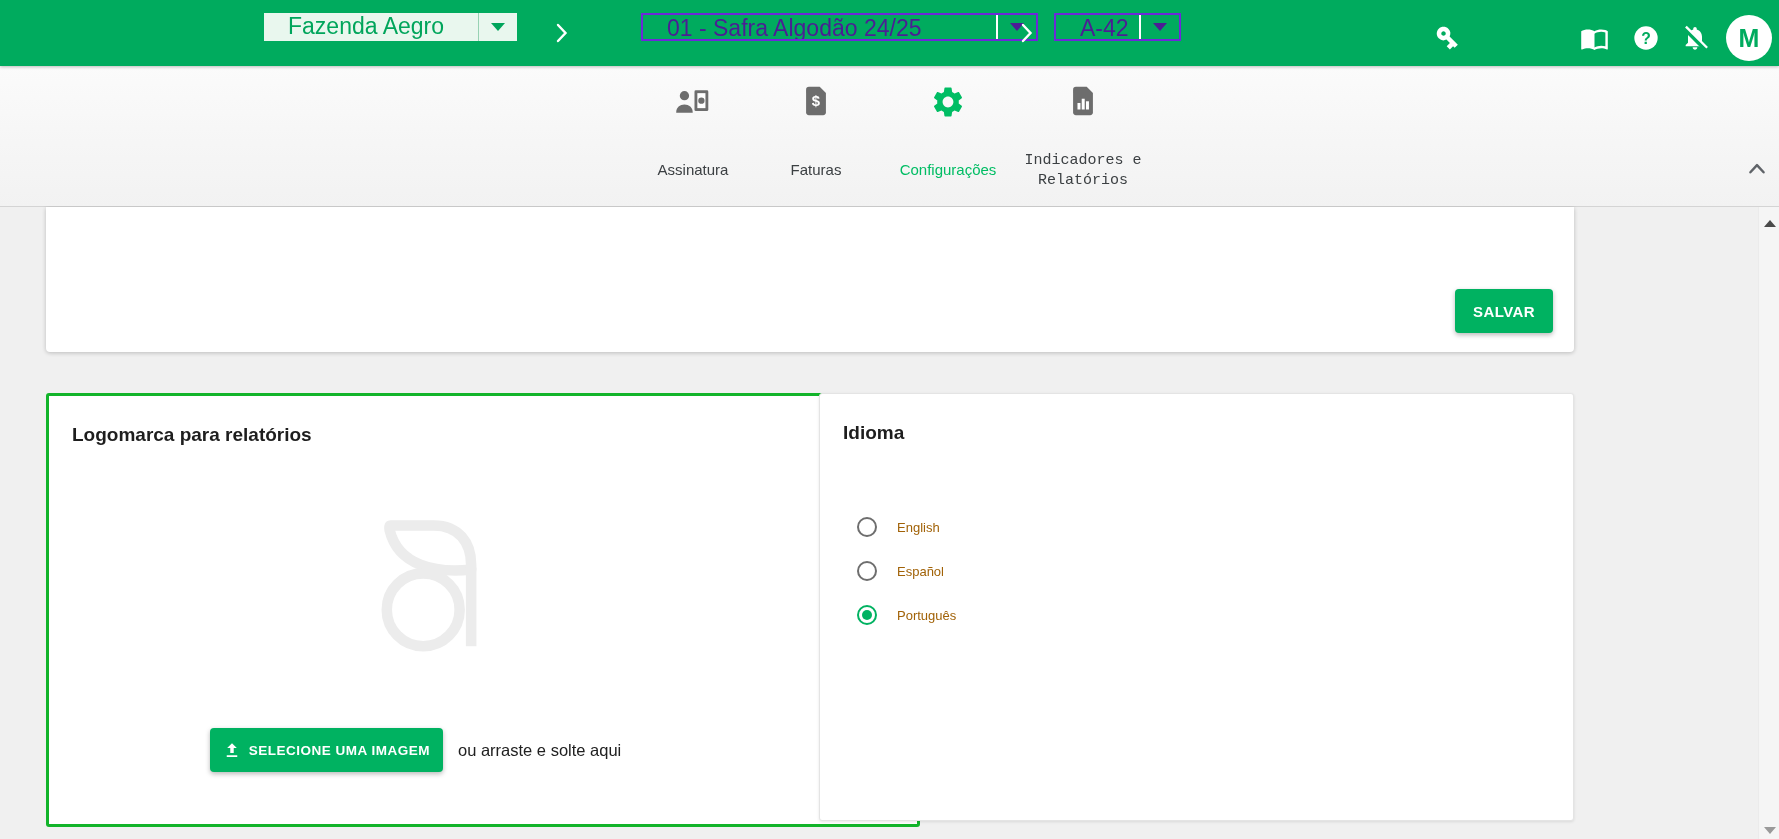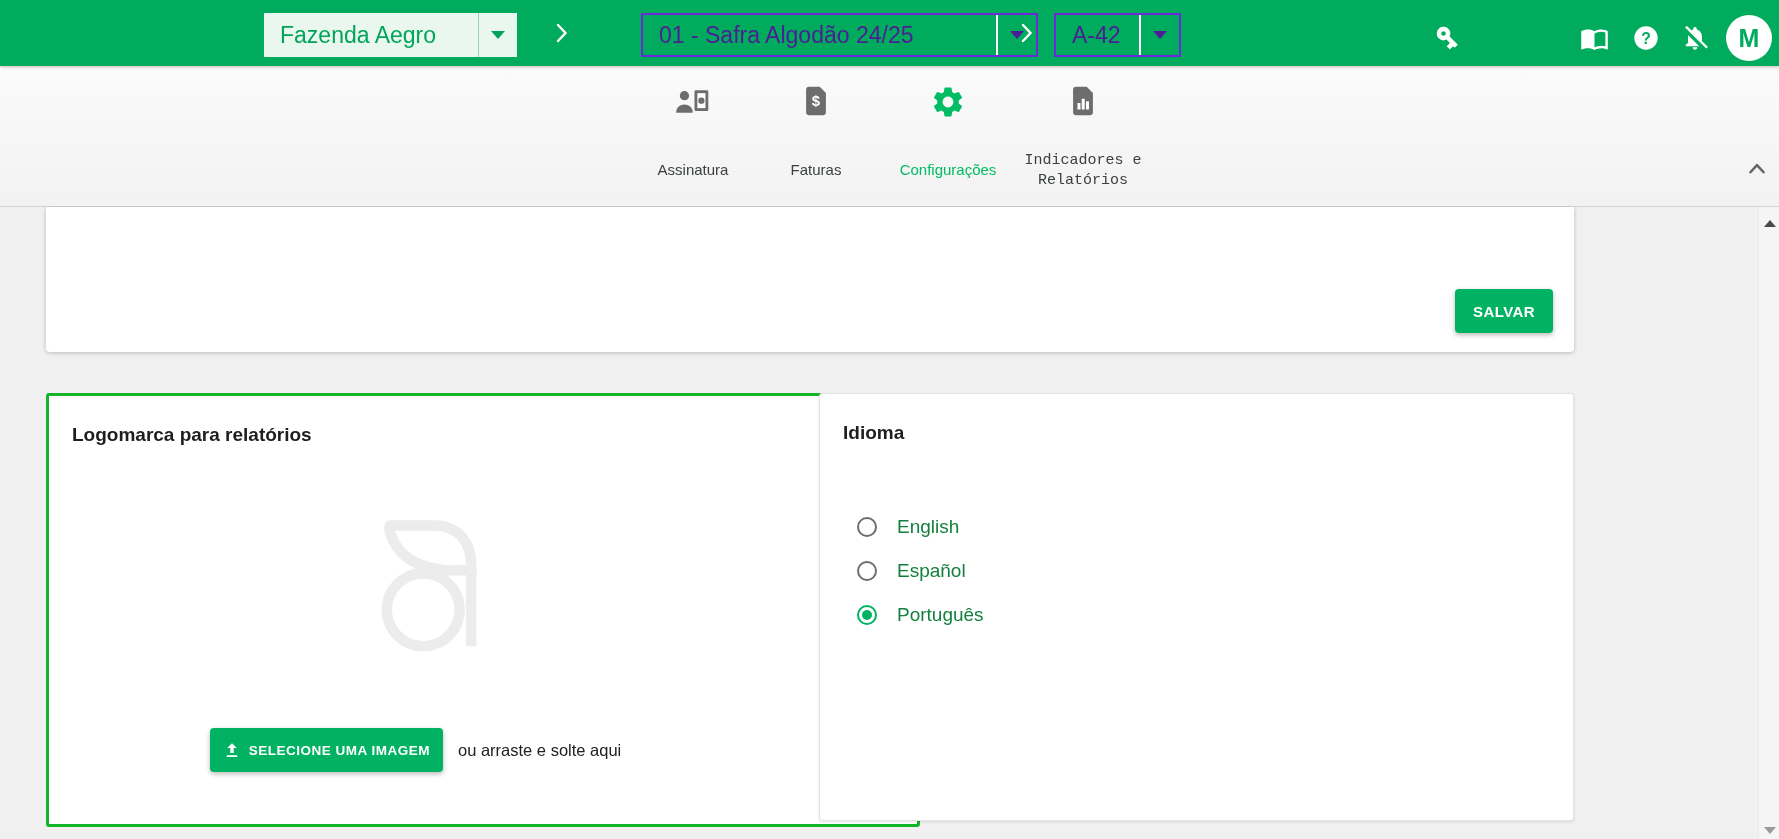--- a/index.html
+++ b/index.html
@@ -16,21 +16,21 @@
     font-family:"Liberation Sans","DejaVu Sans",sans-serif;
     background:#f0f0f0;overflow:hidden;color:#212121;
   }
   .app{position:relative;width:1779px;height:839px;overflow:hidden;}
 
   
   .header{
     position:absolute;left:0;top:0;width:1779px;height:66px;
     background:var(--header-green);box-shadow:0 1px 3px rgba(0,0,0,.25);z-index:30;
   }
-  .chip{position:absolute;top:13px;height:44px;display:flex;align-items:center;cursor:pointer;}
+  .chip{position:absolute;top:13px;height:28px;display:flex;cursor:pointer;padding-left:8px;}
   .chip-farm{left:264px;width:253px;background:var(--chip-bg);color:var(--chip-text);}
   .chip-outline{border:2px solid #6d28d9;color:#4c1d95;margin-left:42px;}
   .chip-season{left:599px;width:397px;}
   .chip-plot{left:1012px;width:127px;}
   .chip-label{flex:1;font-size:23px;padding-left:16px;white-space:nowrap;overflow:hidden;}
   .chip-divider{width:1px;align-self:stretch;background:rgba(0,140,70,.35);}
   .chip-outline .chip-divider{background:#ffffff;width:2px;}
   .chip-caret{width:38px;display:flex;align-items:center;justify-content:center;align-self:stretch;}
   .caret{width:0;height:0;border-left:7px solid transparent;border-right:7px solid transparent;border-top:8px solid currentColor;}
   .crumb-sep{position:absolute;top:23px;}
@@ -86,21 +86,21 @@
     border:1px solid #e4e4e4;border-radius:3px;box-shadow:0 1px 3px rgba(0,0,0,.10);text-align:center;
   }
   .radio-row{position:absolute;left:37px;height:24px;display:flex;align-items:center;cursor:pointer;}
   .radio-row.r0{top:121px;} .radio-row.r1{top:165px;} .radio-row.r2{top:209px;}
   .radio{
     width:20px;height:20px;border:2px solid #6e6e6e;border-radius:50%;
     display:flex;align-items:center;justify-content:center;flex:none;
   }
   .radio.selected{border-color:var(--accent-green);}
   .radio.selected::after{content:"";width:10px;height:10px;border-radius:50%;background:var(--accent-green);}
-  .radio-label{margin-left:20px;font-size:19px;color:#15803d;}
+  .radio-label{margin-left:20px;font-size:13px;color:#a16207;}
 
   
   .scrollbar{
     position:absolute;right:0;top:0;width:21px;height:633px;
     background:#f5f5f5;border-left:1px solid #ebebeb;cursor:default;
   }
   .scroll-up,.scroll-down{position:absolute;left:5px;width:0;height:0;cursor:pointer;}
   .scroll-up{top:13px;border-left:6px solid transparent;border-right:6px solid transparent;border-bottom:7px solid #4a4a4a;}
   .scroll-down{bottom:6px;border-left:6px solid transparent;border-right:6px solid transparent;border-top:7px solid #9a9a9a;}
 </style>

